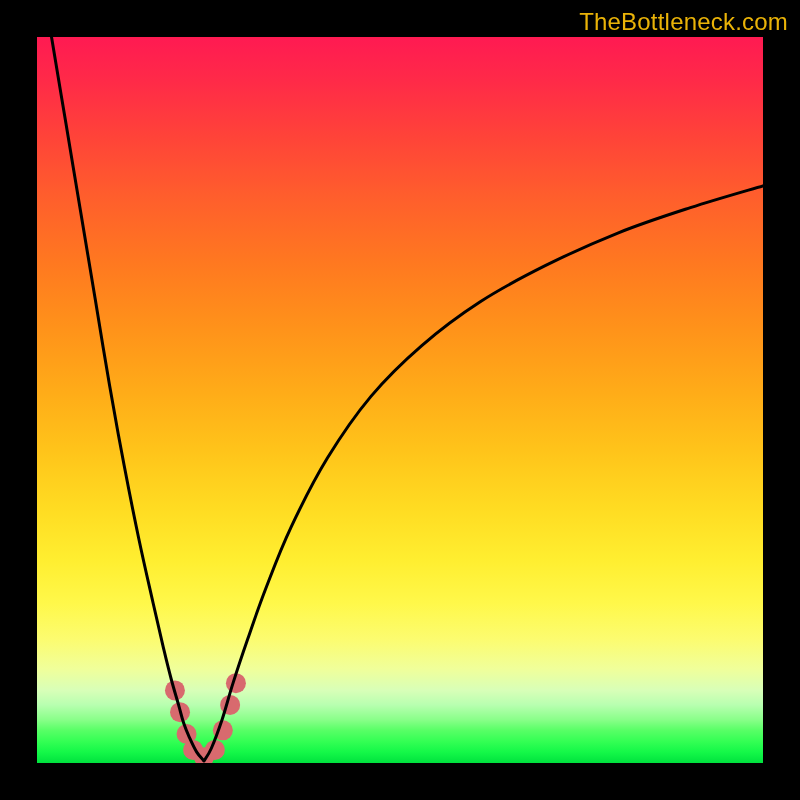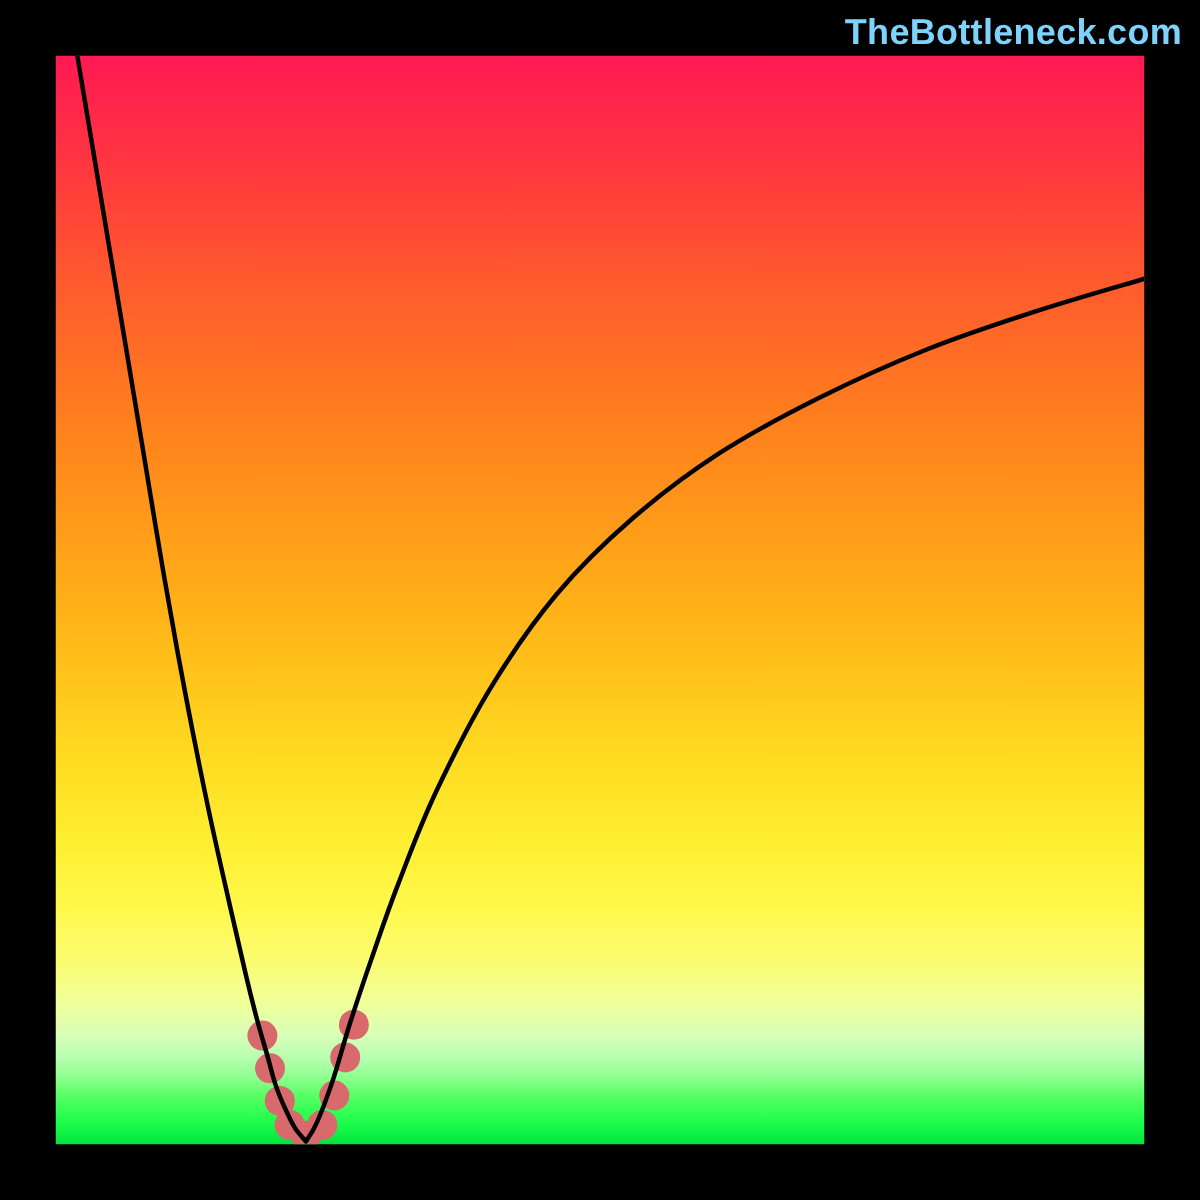--- a/index.html
+++ b/index.html
@@ -59,23 +59,23 @@
   }
   .curve-layer {
     position: absolute;
     left: 0;
     top: 0;
   }
   .watermark {
     position: absolute;
     top: 8px;
     right: 12px;
-    color: #7dd3fc;
+    color: #eab308;
     font-size: 24px;
-    font-weight: 700;
+    font-weight: 400;
     letter-spacing: 0.2px;
     user-select: none;
   }
 </style>
 </head>
 <body>
 
 <div class="frame">
 
   <div class="plot-area">

